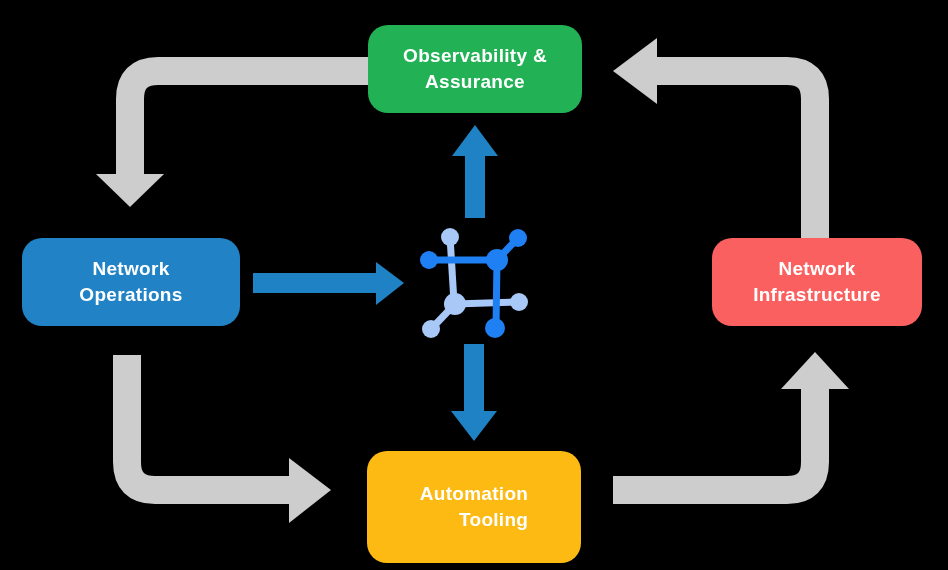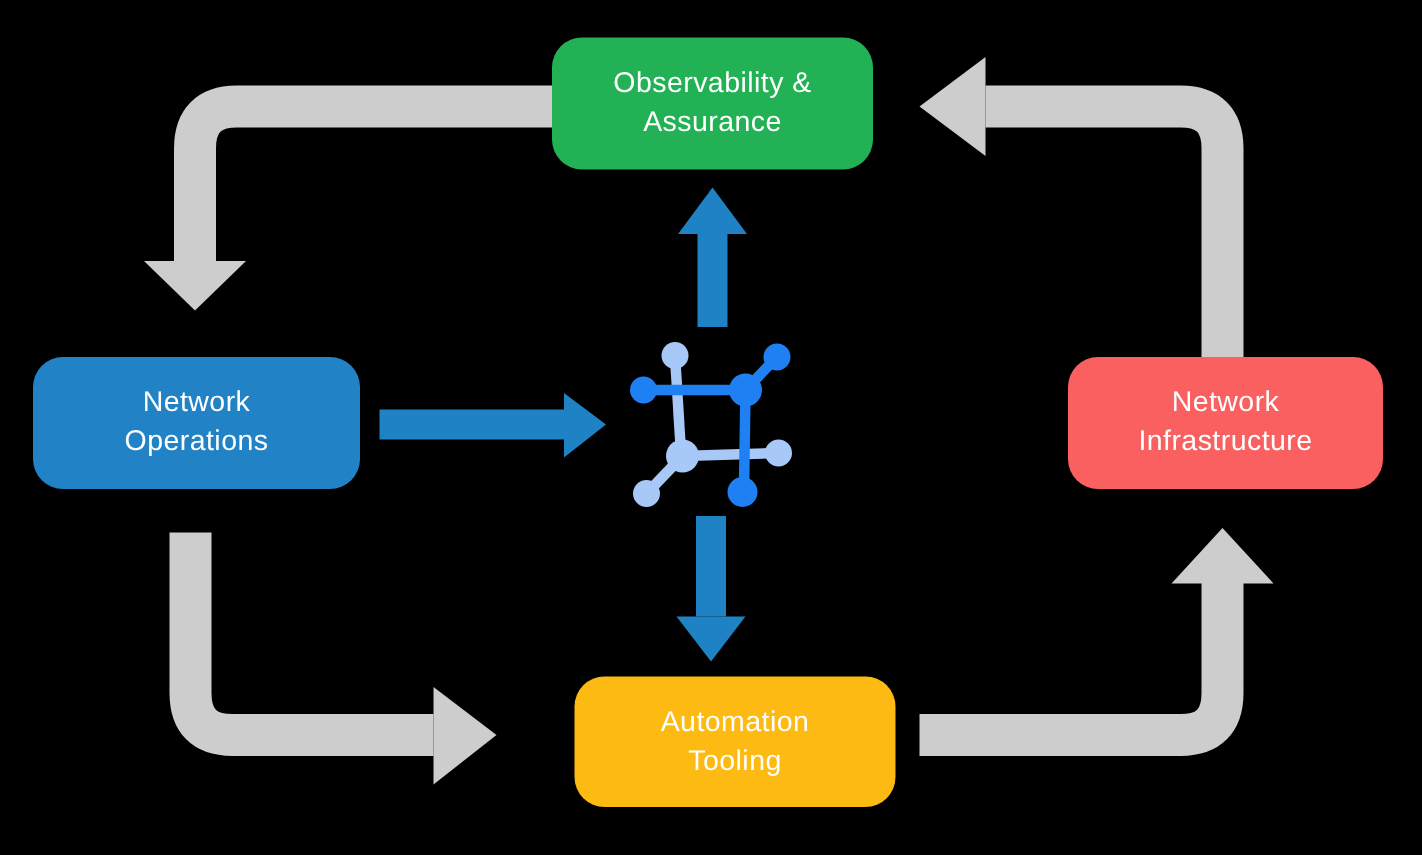--- a/index.html
+++ b/index.html
@@ -22,30 +22,30 @@
     top: 0;
   }
   .node {
     position: absolute;
     display: flex;
     align-items: center;
     justify-content: center;
     border-radius: 20px;
     color: var(--node-text, #fff);
     font-size: 19px;
-    font-weight: 400;
+    font-weight: 700;
     line-height: 26px;
     text-align: center;
     white-space: pre-line;
     letter-spacing: 0.3px;
   }
   #node-observability { left: 368px; top: 25px;  width: 214px; height: 88px; background: var(--node-green); }
   #node-operations    { left: 22px;  top: 238px; width: 218px; height: 88px; background: var(--node-blue); }
   #node-infrastructure{ left: 712px; top: 238px; width: 210px; height: 88px; background: var(--node-red); }
-  #node-automation    { left: 383px; top: 451px; width: 214px; height: 87px; background: var(--node-yellow); }
+  #node-automation    { left: 367px; top: 451px; width: 214px; height: 112px; background: var(--node-yellow); text-align: right; }
 
   .gray-line { fill: none; stroke: var(--arrow-gray); stroke-width: 28; }
   .gray-head { fill: var(--arrow-gray); stroke: none; }
   .blue-line { fill: none; stroke: var(--arrow-blue); stroke-width: 20; }
   .blue-head { fill: var(--arrow-blue); stroke: none; }
 
   .icon-light-line { fill: none; stroke: var(--icon-light-blue); stroke-width: 7; }
   .icon-light-fill { fill: var(--icon-light-blue); }
   .icon-dark-line  { fill: none; stroke: var(--icon-dark-blue); stroke-width: 7; }
   .icon-dark-fill  { fill: var(--icon-dark-blue); }

